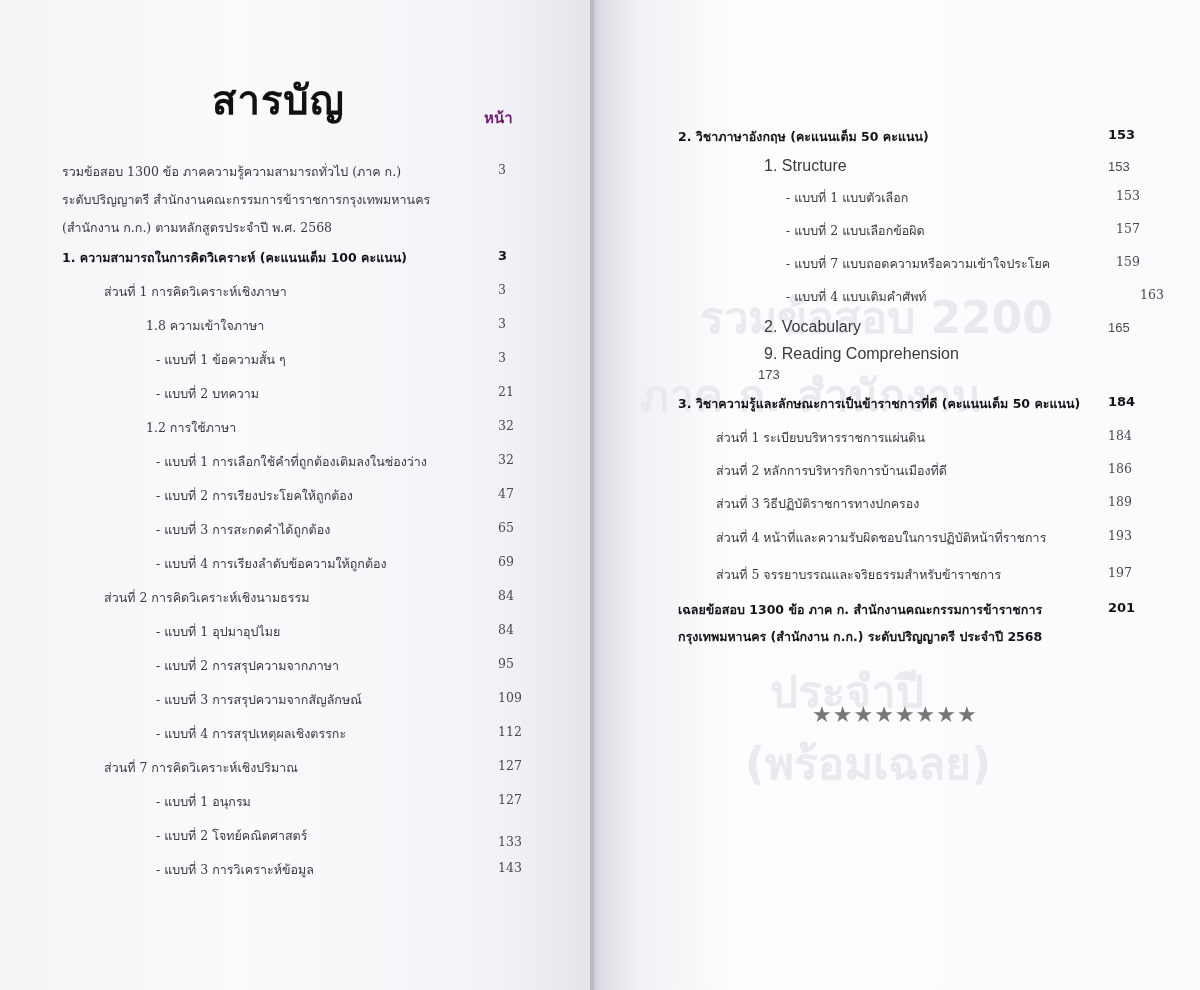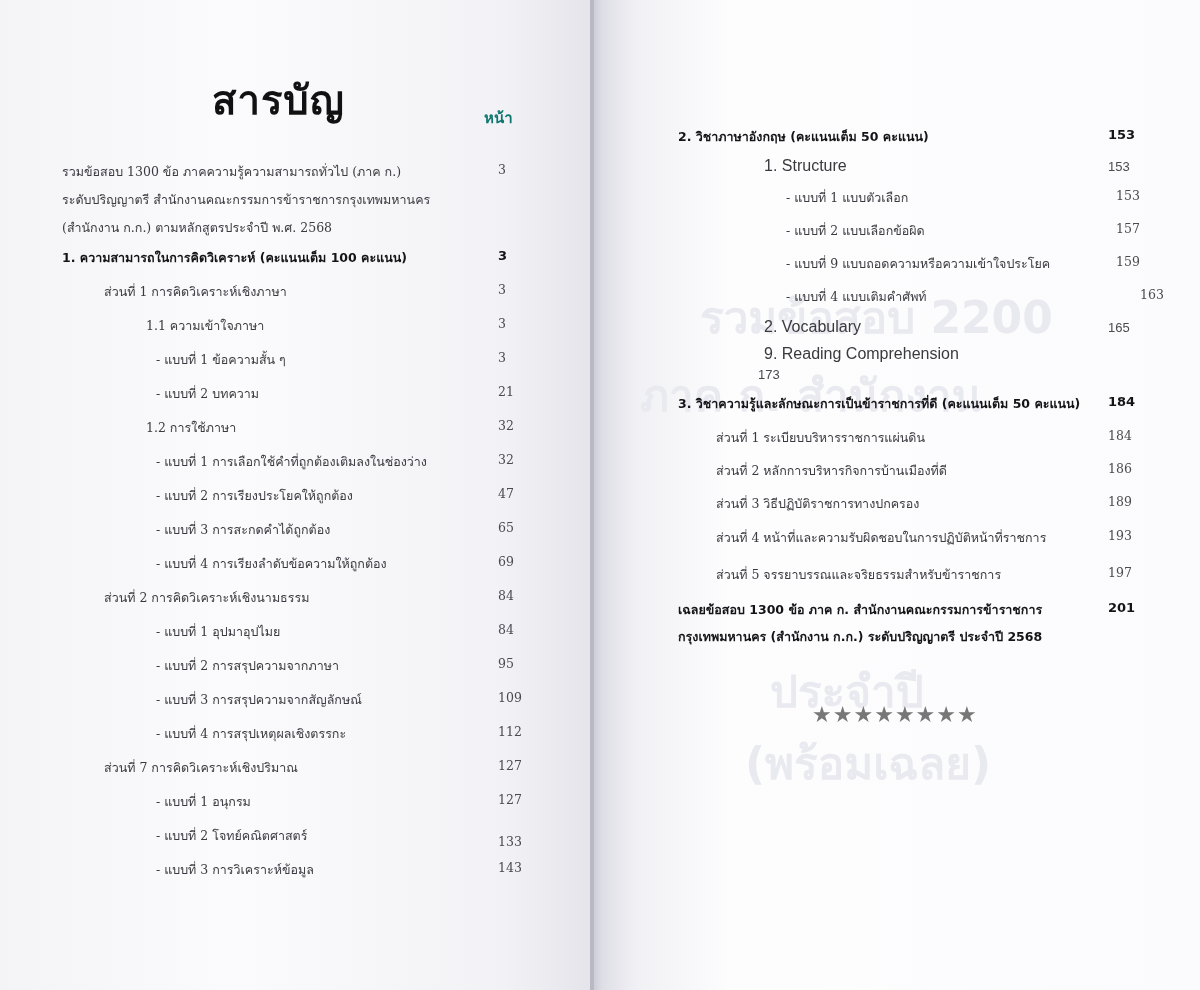--- a/index.html
+++ b/index.html
@@ -30,21 +30,21 @@
       font-weight: bold; white-space: nowrap; pointer-events: none;
     }
     .title {
       position: absolute; left: 212px; top: 68px;
       font-family: "DejaVu Sans", sans-serif; font-weight: bold;
       font-size: 40px; color: #111; letter-spacing: 1px;
     }
     .page-col-label {
       position: absolute; left: 484px; top: 106px;
       font-family: "DejaVu Sans", sans-serif; font-weight: bold;
-      font-size: 15px; color: #0f766e;
+      font-size: 15px; color: #701a75;
     }
     .row {
       position: absolute; white-space: nowrap; font-size: 12.5px; color: #3a3a40;
     }
     .row .txt { position: absolute; left: 0; top: 0; }
     .row .num { position: absolute; top: 0; font-size: 12.5px; color: #4a4a50; }
     .row.bold { font-family: "DejaVu Sans", sans-serif; font-weight: bold; color: #141418; font-size: 12.5px; }
     .row.bold .num { font-weight: bold; color: #141418; font-family: "DejaVu Sans", sans-serif; font-size: 13px; }
     .row.en { font-family: "Liberation Sans", sans-serif; font-size: 16px; color: #3a3a3e; }
     .row.en .num { font-family: "Liberation Sans", sans-serif; font-size: 13px; }
@@ -81,21 +81,21 @@
 
 <div class="row bold" style="left:62px; top:248px;">
   <span class="txt">1. ความสามารถในการคิดวิเคราะห์ (คะแนนเต็ม 100 คะแนน)</span>
   <span class="num" style="left:436px;">3</span>
 </div>
 <div class="row" style="left:104px; top:282px;">
   <span class="txt">ส่วนที่ 1 การคิดวิเคราะห์เชิงภาษา</span>
   <span class="num" style="left:394px;">3</span>
 </div>
 <div class="row" style="left:146px; top:316px;">
-  <span class="txt">1.1 ความเข้าใจภาษา</span>
+  <span class="txt">1.8 ความเข้าใจภาษา</span>
   <span class="num" style="left:352px;">3</span>
 </div>
 <div class="row" style="left:156px; top:350px;">
   <span class="txt">- แบบที่ 1 ข้อความสั้น ๆ</span>
   <span class="num" style="left:342px;">3</span>
 </div>
 <div class="row" style="left:156px; top:384px;">
   <span class="txt">- แบบที่ 2 บทความ</span>
   <span class="num" style="left:342px;">21</span>
 </div>
@@ -166,21 +166,21 @@
 </div>
 <div class="row" style="left:786px; top:188px;">
   <span class="txt">- แบบที่ 1 แบบตัวเลือก</span>
   <span class="num" style="left:330px;">153</span>
 </div>
 <div class="row" style="left:786px; top:221px;">
   <span class="txt">- แบบที่ 2 แบบเลือกข้อผิด</span>
   <span class="num" style="left:330px;">157</span>
 </div>
 <div class="row" style="left:786px; top:254px;">
-  <span class="txt">- แบบที่ 9 แบบถอดความหรือความเข้าใจประโยค</span>
+  <span class="txt">- แบบที่ 7 แบบถอดความหรือความเข้าใจประโยค</span>
   <span class="num" style="left:330px;">159</span>
 </div>
 <div class="row" style="left:786px; top:287px;">
   <span class="txt">- แบบที่ 4 แบบเติมคำศัพท์</span>
   <span class="num" style="left:330px;margin-left:24px;">163</span>
 </div>
 <div class="row en" style="left:764px; top:318px;">
   <span class="txt">2. Vocabulary</span>
   <span class="num" style="left:344px; top:2px;">165</span>
 </div>

